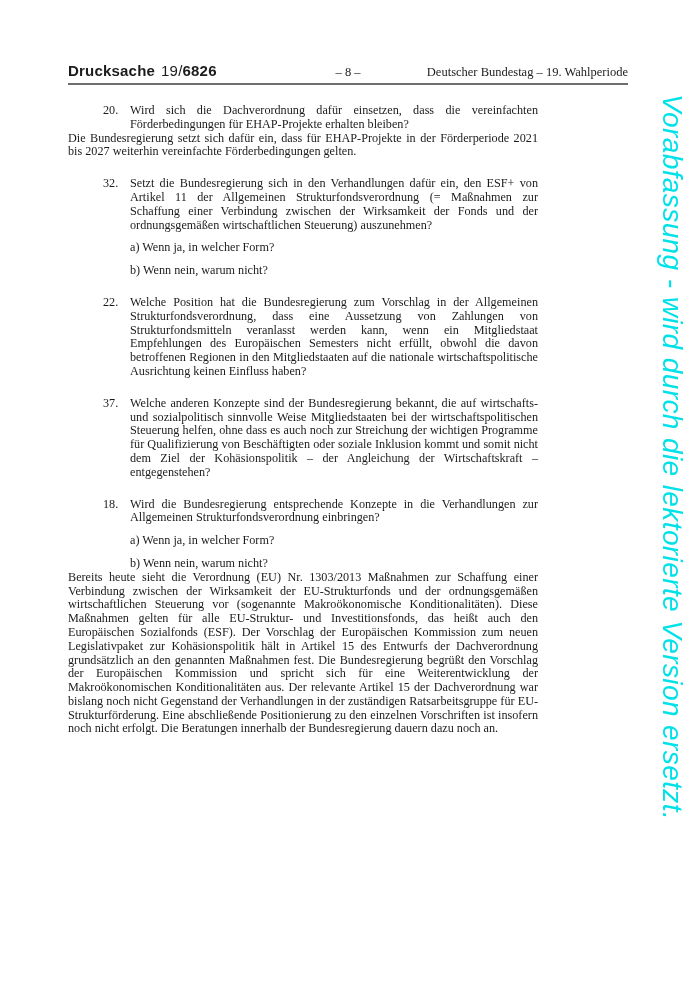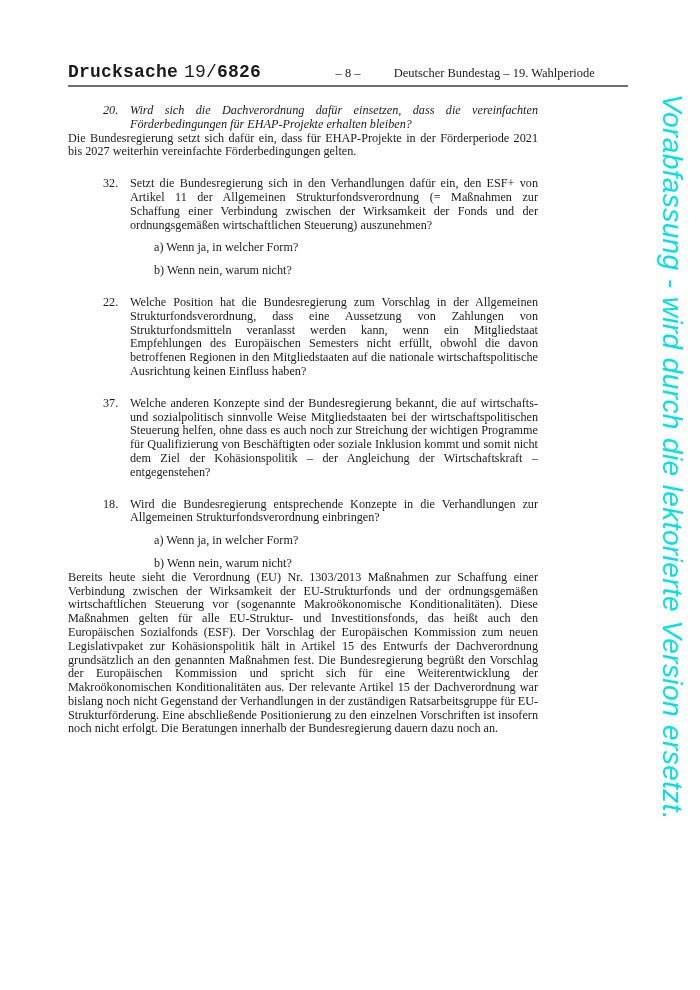--- a/index.html
+++ b/index.html
@@ -14,53 +14,53 @@
   }
   
   .header{
     position:absolute;left:68px;top:62px;width:560px;
   }
   .header-row{
     display:flex;justify-content:space-between;align-items:baseline;
   }
   .header-left{
     flex:1;
-    font-family:Liberation Mono, monospace;
-    font-weight:bold;font-size:18px;letter-spacing:.2px;
+    font-family:Liberation Sans, sans-serif;
+    font-weight:bold;font-size:15px;letter-spacing:.2px;
     white-space:nowrap;
   }
   .header-left .num{margin-left:6px;}
   .header-left .num-prefix{font-weight:normal;}
   .header-center{
     font-size:12.5px;white-space:nowrap;
   }
   .header-right{
-    flex:1;text-align:center;font-size:12.5px;white-space:nowrap;
+    flex:1;text-align:right;font-size:12.5px;white-space:nowrap;
   }
   .header-rule{
     margin-top:3px;height:2px;background:#6e6e6e;
   }
   
   .content{
     position:absolute;left:68px;top:104px;width:470px;
     font-size:12.2px;line-height:13.8px;
     text-align:justify;
   }
-  .content > :first-child{margin-top:0;font-style:italic;}
+  .content > :first-child{margin-top:0;}
   .question{
     position:relative;
     padding-left:62px;
     margin-top:18px;
   }
   .qnum{
     position:absolute;left:35px;top:0;
   }
   .qtext{text-align:justify;}
   .subitem{
-    margin-top:9px;text-align:left;margin-left:24px;
+    margin-top:9px;text-align:left;
   }
   .answer{
     margin-top:0;
   }
   
   .watermark{
     position:absolute;
     left:688px;top:94px;
     transform:rotate(90deg);
     transform-origin:0 0;

